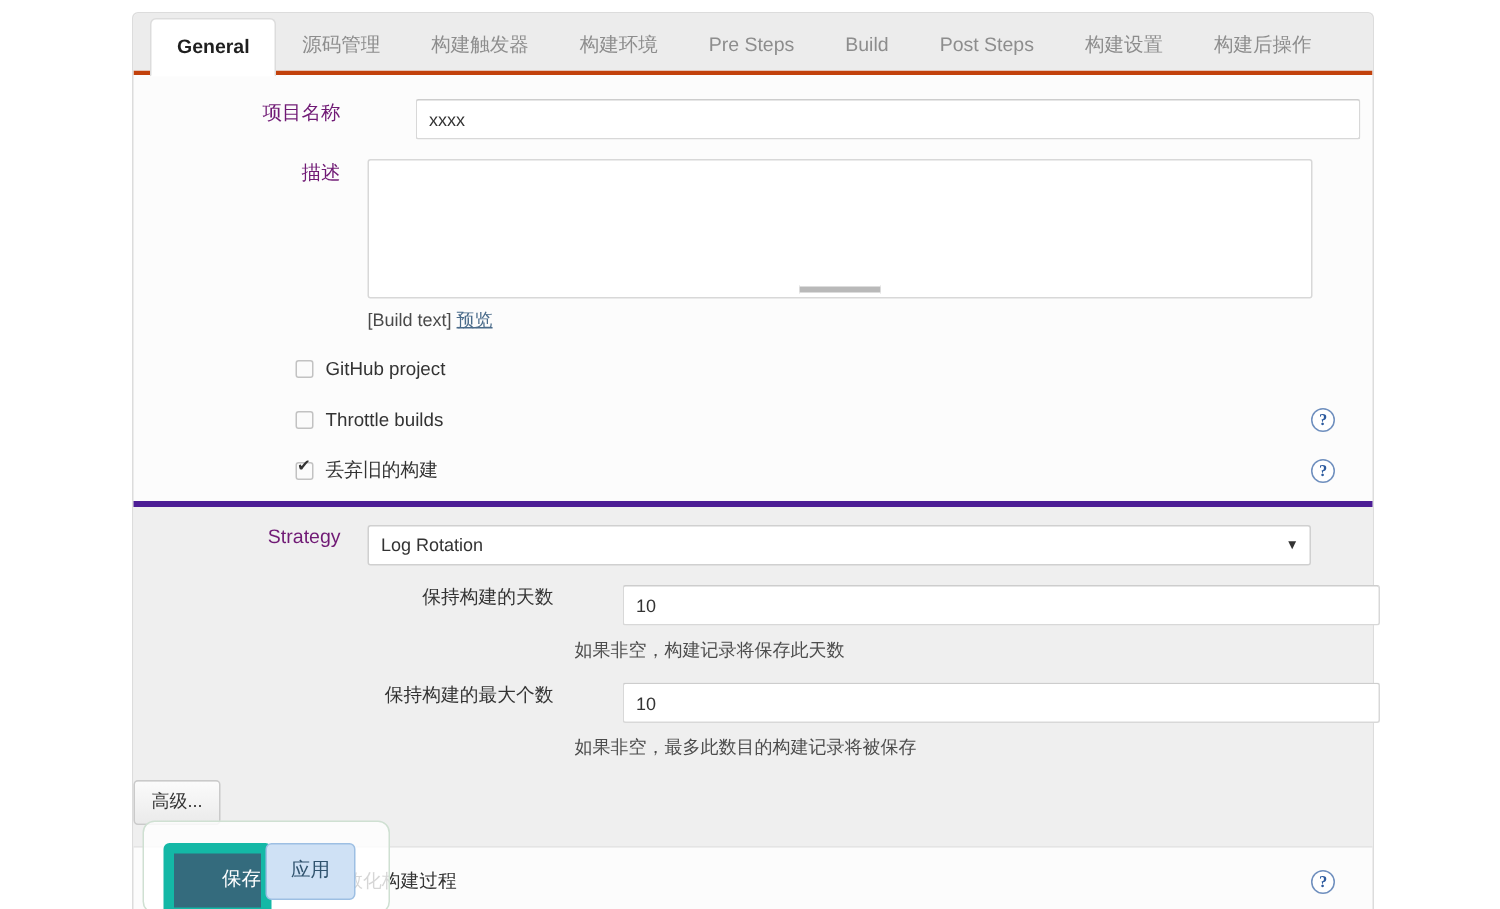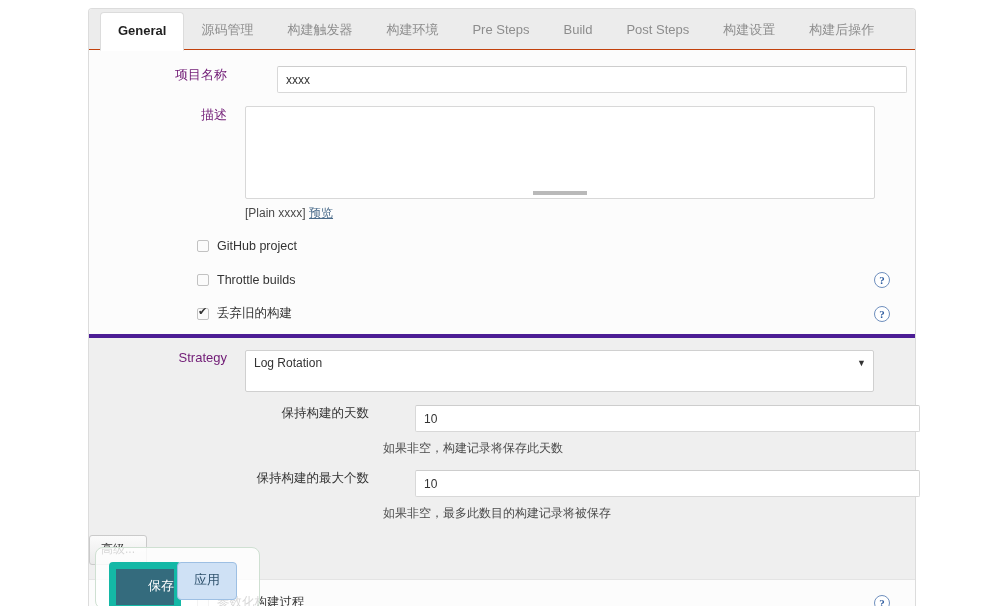--- a/index.html
+++ b/index.html
@@ -32,21 +32,21 @@
     border-bottom: none;
     border-radius: 4px 4px 0 0;
     box-sizing: border-box;
   }
 
   
   .tab-bar {
     position: relative;
     height: 41px;
     background: #ececec;
-    border-bottom: 1px solid #c2410c;
+    border-bottom: 3px solid #c2410c;
     border-radius: 3px 3px 0 0;
     padding-left: 11px;
     box-sizing: border-box;
     white-space: nowrap;
     font-size: 0;
   }
   .tab {
     display: inline-block;
     font-size: 13px;
     line-height: 41px;
@@ -209,21 +209,21 @@
     background: #efefef;
     border-top: 4px solid #4c1d95;
     border-bottom: 1px solid #e4e4e4;
     padding: 12px 0 14px 0;
   }
   .nested-block .row-field { padding-right: 41px; }
 
   .select-box {
     position: relative;
     width: 100%;
-    height: 42px;
+    height: 27px;
     box-sizing: border-box;
     border: 1px solid #d0d0d0;
     background: #ffffff;
     border-radius: 2px;
     font-size: 12px;
     color: #333;
     line-height: 25px;
     padding: 0 24px 0 8px;
     cursor: pointer;
   }
@@ -347,21 +347,21 @@
       </div>
 
       <div class="row" style="padding-top:13px;">
         <div class="row-label">描述</div>
         <div class="row-field">
           <div class="ta-wrap">
             <textarea class="txt-area" style=""></textarea>
             <div class="ta-grip"></div>
           </div>
           <div class="plaintext-line">
-            <span>[Plain xxxx]</span>
+            <span>[Build text]</span>
             <a>预览</a>
           </div>
         </div>
       </div>
 
       <div class="chk-row" style="margin-top:10px;">
         <span class="chk"></span>
         <span class="chk-label">GitHub project</span>
       </div>
 

